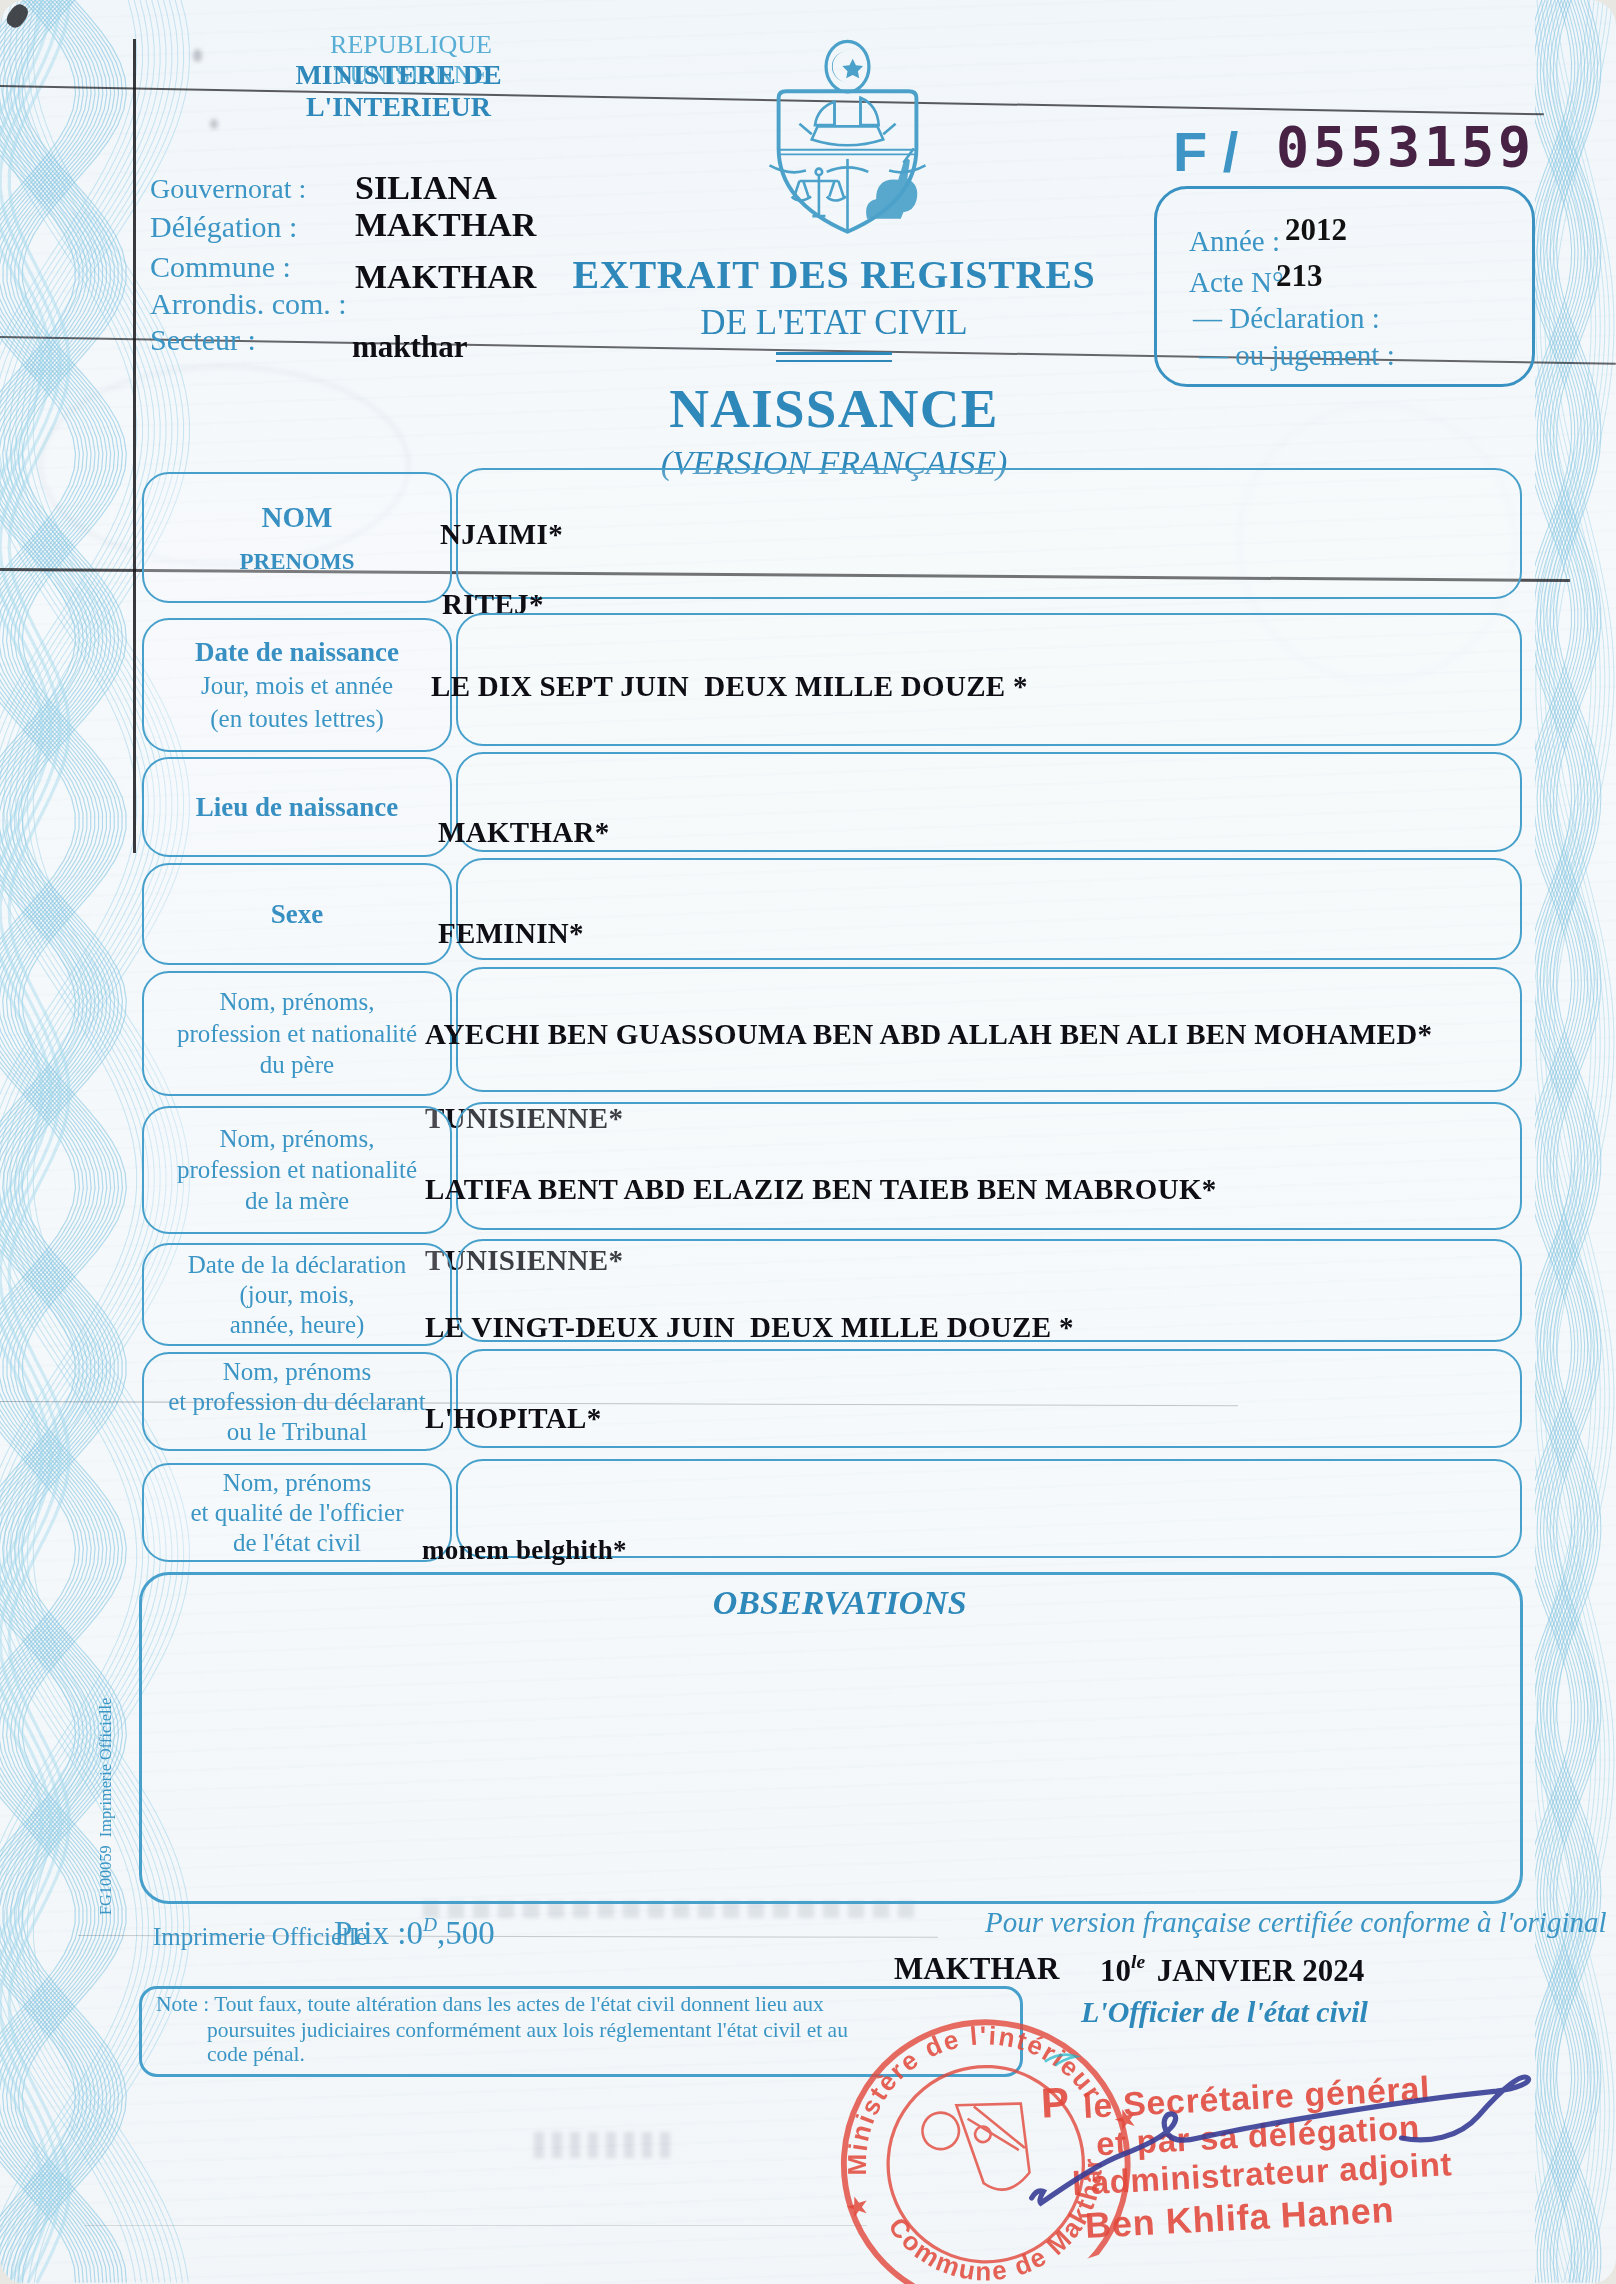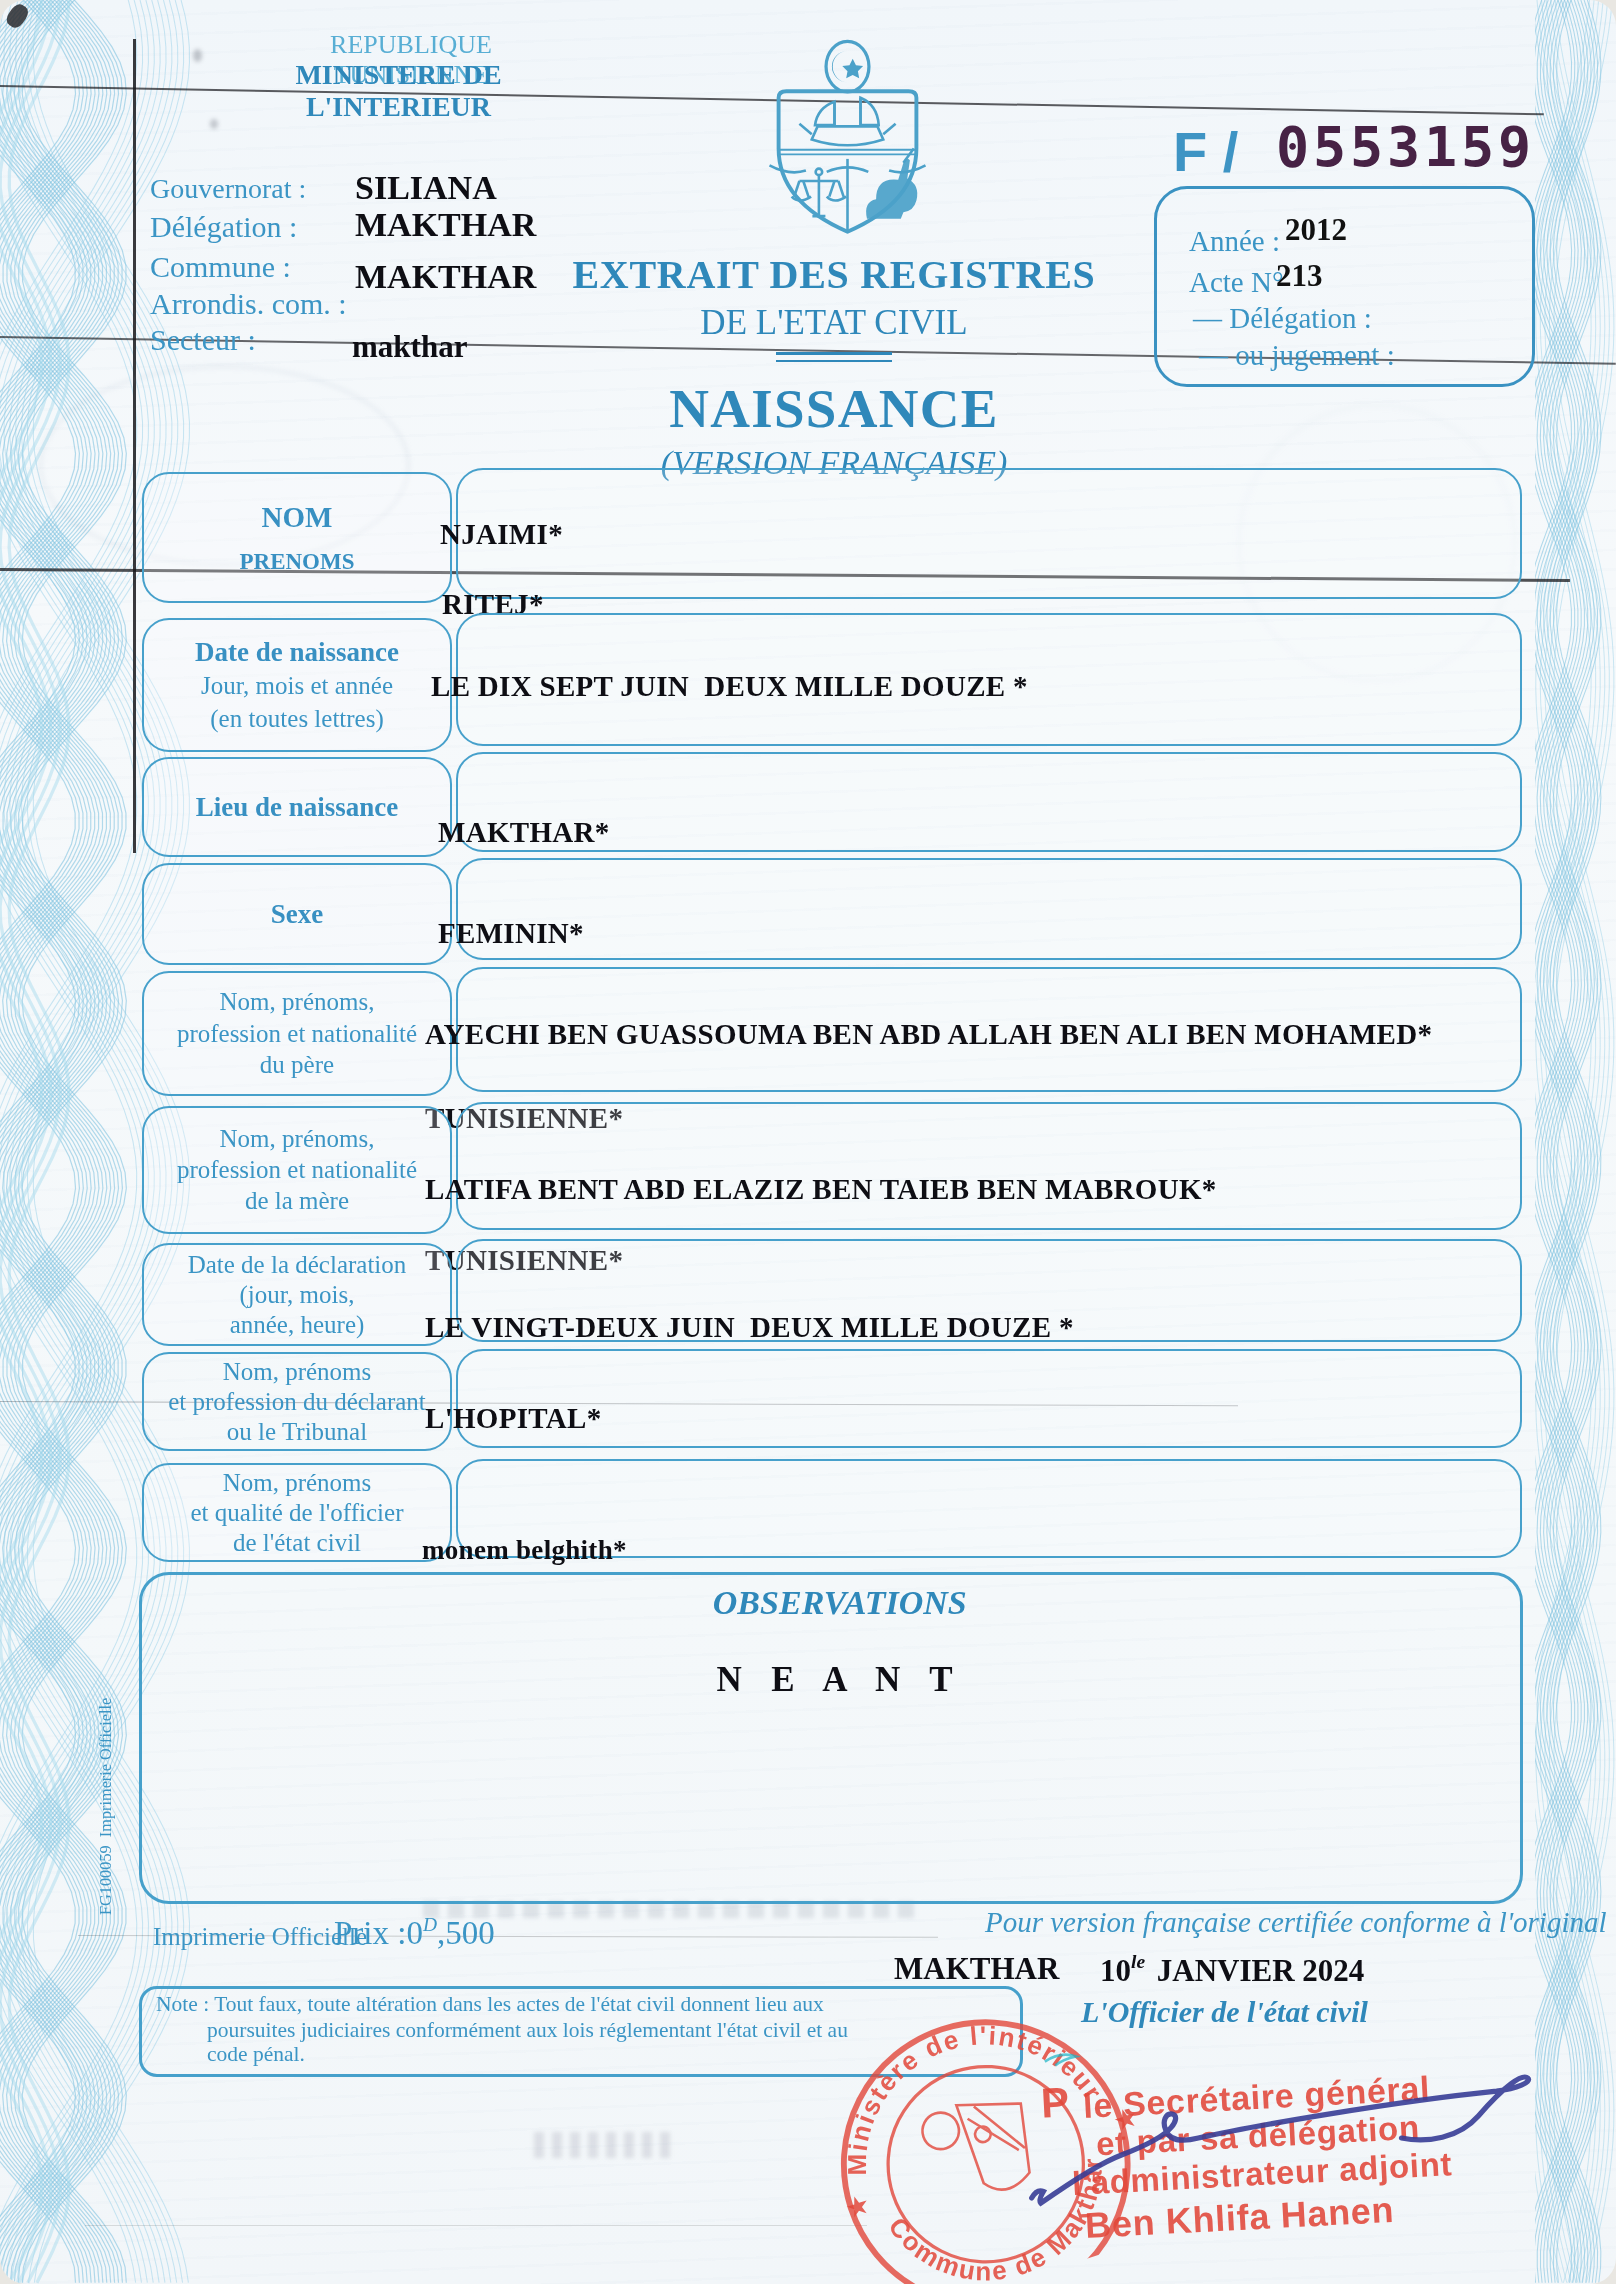--- a/index.html
+++ b/index.html
@@ -190,21 +190,21 @@
   </div>
 
   <div class="abs" style="left:1173px;top:119px;font-size:56px;font-weight:600;color:#3e94c4;font-family:'Liberation Sans',sans-serif">F /</div>
   <div class="abs" style="left:1276px;top:115px;font-size:55px;font-weight:bold;color:#472245;letter-spacing:3.9px;font-family:'DejaVu Sans Mono',monospace">0553159</div>
 
   <div class="abs" style="left:1154px;top:186px;width:375px;height:195px;border:3.3px solid #3a92c2;border-radius:33px"></div>
   <div class="acttext" style="left:1189px;top:225px">Année :</div>
   <div class="actval" style="left:1285px;top:212px">2012</div>
   <div class="acttext" style="left:1189px;top:266px">Acte N°</div>
   <div class="actval" style="left:1276px;top:258px">213</div>
-  <div class="acttext" style="left:1193px;top:302px">— Délégation :</div>
+  <div class="acttext" style="left:1193px;top:302px">— Déclaration :</div>
   <div class="acttext" style="left:1199px;top:339px">— ou jugement :</div>
 
   <div class="lblbox" style="top:472px;height:127px;gap:15.6px">
     <div class="lbl b" style="font-size:29px">NOM</div>
     <div class="lbl b" style="font-size:23px">PRENOMS</div>
   </div>
   <div class="valbox" style="top:468px;height:127px"></div>
   <div class="val" style="left:440px;top:518px">NJAIMI*</div>
   <div class="val" style="left:442px;top:588px">RITEJ*</div>
 
@@ -265,21 +265,20 @@
   <div class="lblbox" style="top:1463px;height:95px;gap:2px">
     <div class="lbl">Nom, prénoms</div>
     <div class="lbl">et qualité de l'officier</div>
     <div class="lbl">de l'état civil</div>
   </div>
   <div class="valbox" style="top:1459px;height:95px"></div>
   <div class="val" style="left:422px;top:1535px;font-size:27px">monem belghith*</div>
 
   <div class="abs" style="left:139px;top:1572px;width:1378px;height:326px;border:3.3px solid #46a0cb;border-radius:30px"></div>
   <div class="abs dblue" style="left:139px;top:1584px;width:1378px;text-align:center;padding-left:23.5px;box-sizing:border-box;font-size:34px;font-weight:bold;font-style:italic">OBSERVATIONS</div>
-  <div class="abs ink" style="left:139px;top:1660px;width:1378px;text-align:center;padding-left:23.5px;box-sizing:border-box;font-size:35px;font-weight:bold;letter-spacing:10.4px">N E A N T</div>
 
   <div class="abs blue" style="left:96px;top:1915px;font-size:16.3px;transform:rotate(-90deg);transform-origin:0 0;white-space:pre">FG100059  Imprimerie Officielle</div>
 
   <div class="abs blue" style="left:153px;top:1923px;font-size:25px">Imprimerie Officielle</div>
   <div class="abs blue" style="left:334px;top:1914px;font-size:33px"><span>Prix :0</span><sup class="mark">D</sup><span>,500</span></div>
 
   <div class="abs blue" style="left:985px;top:1906px;font-size:29px;font-style:italic">Pour version française certifiée conforme à l'original</div>
   <div class="abs ink" style="left:894px;top:1951px;font-size:31px;font-weight:600">MAKTHAR</div>
   <div class="abs ink" style="left:1100px;top:1951px;font-size:31px;font-weight:600"><span>10</span><sup class="mark">le</sup><span style="margin-left:11.7px">JANVIER 2024</span></div>
   <div class="abs dblue" style="left:1081px;top:1995px;font-size:30px;font-weight:bold;font-style:italic">L'Officier de l'état civil</div>

